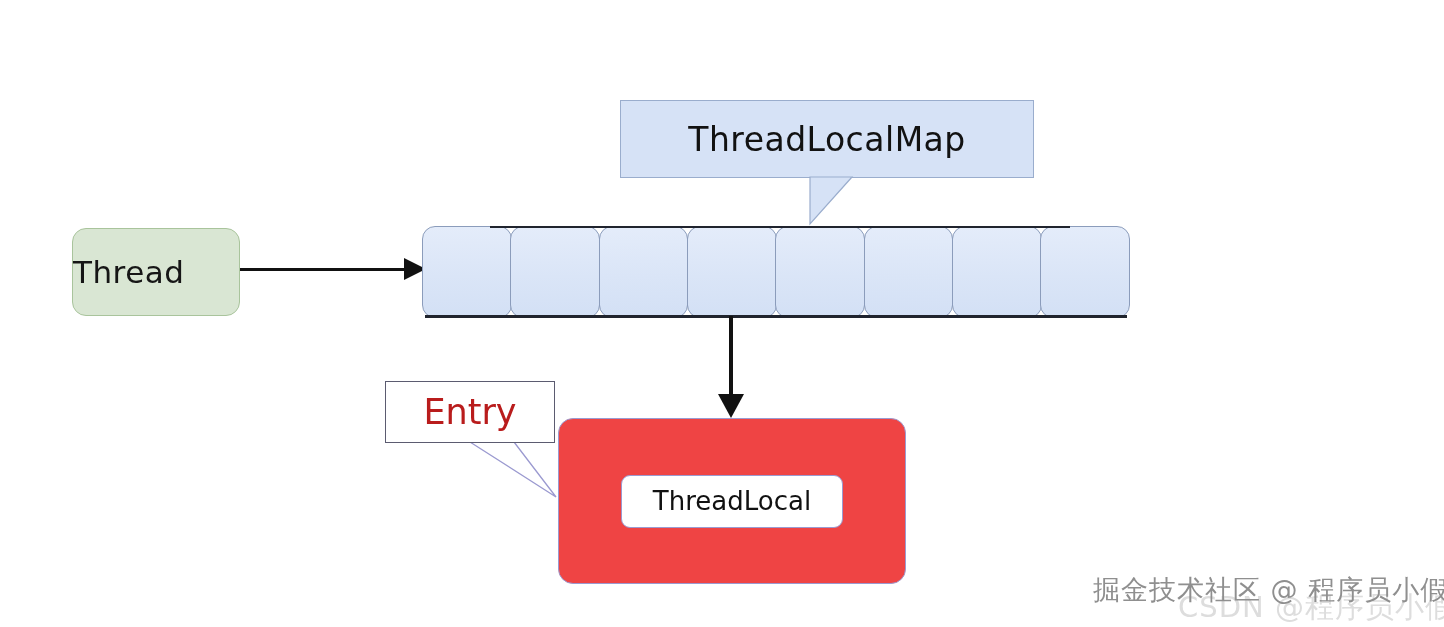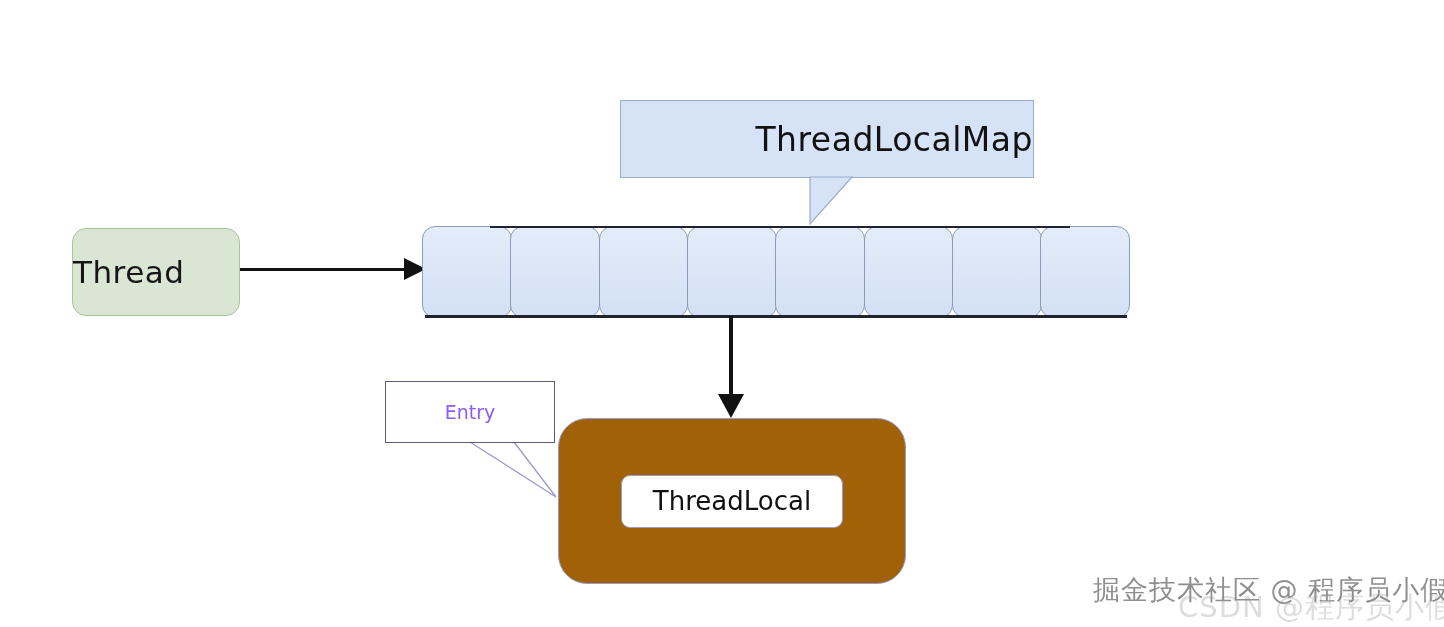--- a/index.html
+++ b/index.html
@@ -44,21 +44,21 @@
   #tlm-callout {
     left: 620px;
     top: 100px;
     width: 414px;
     height: 78px;
     background: #d6e2f6;
     border: 1.2px solid #9aadcd;
     box-sizing: border-box;
     display: flex;
     align-items: center;
-    justify-content: flex-end;
+    justify-content: center;
   }
   #tlm-callout .node-label {
     font-size: 33px;
     color: #121212;
     letter-spacing: 0.5px;
   }
 
   
   #array-row {
     left: 422px;
@@ -135,33 +135,33 @@
     width: 170px;
     height: 62px;
     background: #ffffff;
     border: 1.2px solid #5b5b70;
     box-sizing: border-box;
     display: flex;
     align-items: center;
     justify-content: center;
   }
   #entry-callout .node-label {
-    font-size: 19px;
-    color: #8b5cf6;
+    font-size: 35px;
+    color: #b91c1c;
   }
 
   
   #entry-container {
     left: 558px;
     top: 418px;
     width: 348px;
     height: 166px;
-    background: #a16207;
+    background: #ef4444;
     border: 1.3px solid #9b9ad0;
-    border-radius: 29px;
+    border-radius: 15px;
     box-sizing: border-box;
     display: flex;
     flex-direction: column;
     align-items: center;
     justify-content: center;
     gap: 14px;
   }
   .entry-field {
     width: 222px;
     height: 53px;

